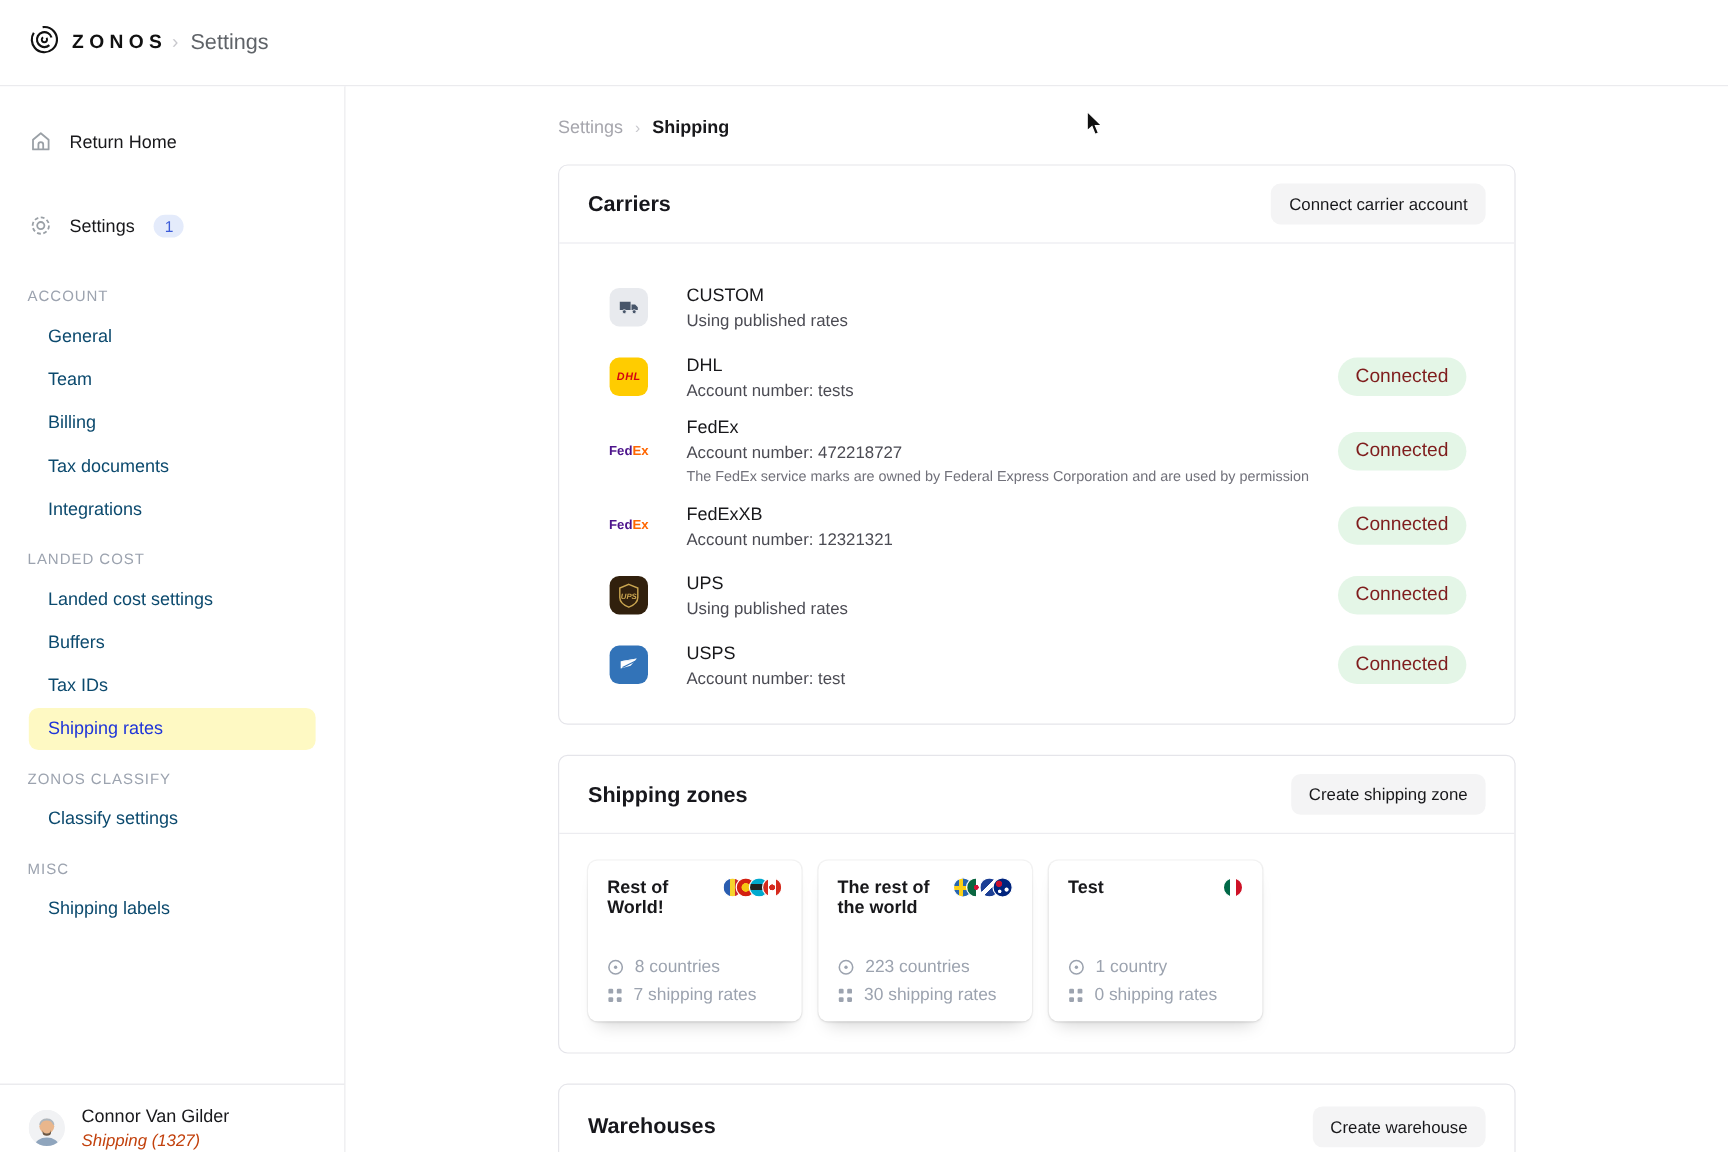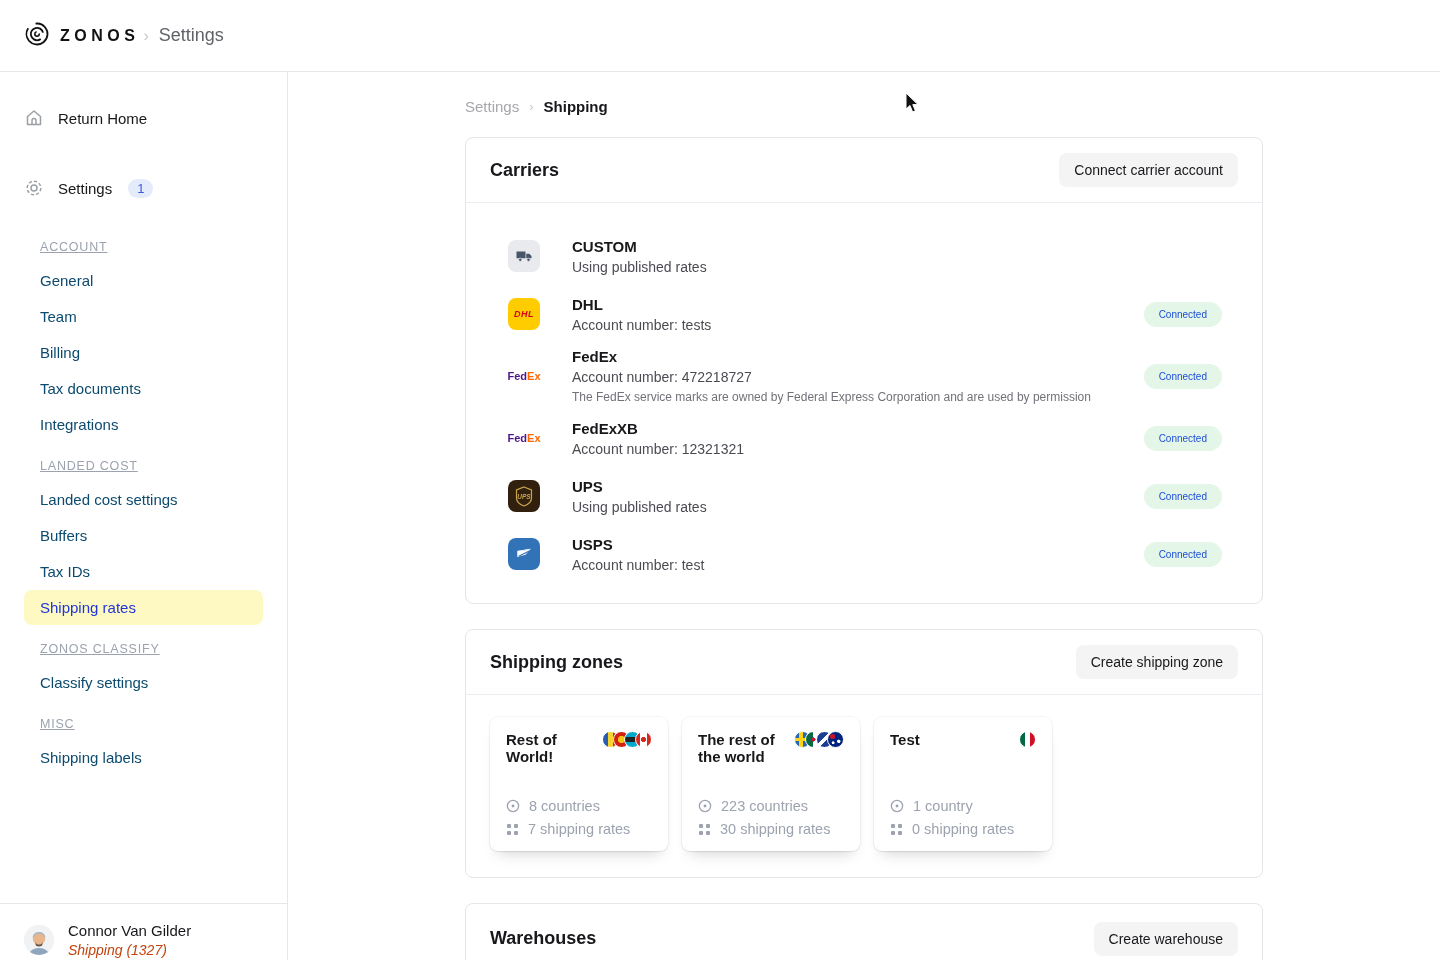--- a/index.html
+++ b/index.html
@@ -17,22 +17,22 @@
   
   .layout { display:flex; height:904px; }
   .sidebar { width:288px; border-right:1px solid #e7e7ea; display:flex;
     flex-direction:column; background:#fff; }
   .nav { flex:1; padding:18px 0 0 0; overflow:hidden; }
   .nav-primary { display:flex; align-items:center; gap:14px; padding:12px 24px;
     margin:6px 0 14px 0; font-size:15px; font-weight:500; cursor:pointer; }
   .nav-primary .nicon { width:20px; height:20px; display:flex; align-items:center; justify-content:center; }
   .count-badge { background:#e4ebfb; color:#3b5bd9; font-size:13px; border-radius:10px;
     padding:2px 9px; margin-left:2px; }
-  .sec-label { padding:16px 24px 8px 40px; font-size:12.5px; letter-spacing:0.8px;
-    color:#9ca3af;text-decoration:underline; }
+  .sec-label { padding:16px 24px 8px 23px; font-size:12.5px; letter-spacing:0.8px;
+    color:#9ca3af; }
   .nav-item { padding:9px 24px 9px 40px; font-size:15px; color:#0c4a6e; cursor:pointer;
     border-radius:8px; margin:1px 24px 1px 24px; padding-left:16px; }
   .nav-item.active { background:#fef9c3; color:#1f35d9; }
   .user-box { border-top:1px solid #e7e7ea; padding:18px 24px; display:flex;
     align-items:center; gap:14px; }
   .user-name { font-size:15px; color:#18181b; }
   .user-role { font-size:14px; color:#c2410c; font-style:italic; margin-top:3px; }
   .avatar { width:30px; height:30px; border-radius:50%; background:#eef0f3; overflow:hidden; flex:none; }
 
   
@@ -57,24 +57,24 @@
     align-items:center; justify-content:center; flex:none; }
   .tile-custom { background:#e8eaee; }
   .tile-dhl { background:#ffcc00; }
   .tile-fedex { background:transparent; }
   .tile-ups { background:#31200d; }
   .tile-usps { background:#3273b8; }
   .dhl-word { font-size:9px; font-weight:700; font-style:italic; color:#d40511; letter-spacing:0.5px; }
   .fedex-word { font-size:11px; font-weight:700; }
   .fedex-word .fd { color:#4d148c; } .fedex-word .ex { color:#ff6600; }
   .carrier-info { margin-left:32px; flex:1; }
-  .carrier-name { font-size:15px; font-weight:700; color:#18181b; }
+  .carrier-name { font-size:15px; font-weight:400; color:#18181b; }
   .carrier-sub { font-size:14px; color:#4b4b53; margin-top:4px; }
   .carrier-note { font-size:12px; color:#71717a; margin-top:5px; }
-  .badge-connected { background:#e4f6e7; color:#1d4ed8; font-size:10px;
+  .badge-connected { background:#e4f6e7; color:#7f1d1d; font-size:16px;
     border-radius:999px; padding:7px 15px; flex:none; }
 
   
   .zones-wrap { padding:22px 24px 26px 24px; display:flex; gap:14px; }
   .zone-card { width:178px; height:134px; background:#fff; border-radius:8px;
     padding:14px 16px; display:flex; flex-direction:column;
     box-shadow:0 0 0 1px rgba(0,0,0,0.04), 0 1px 2px rgba(0,0,0,0.06), 0 10px 14px -8px rgba(0,0,0,0.18);
     cursor:pointer;justify-content:space-between; }
   .zone-top { display:flex; justify-content:space-between; }
   .zone-name { font-size:15px; font-weight:600; color:#18181b; line-height:1.15; max-width:92px; }

